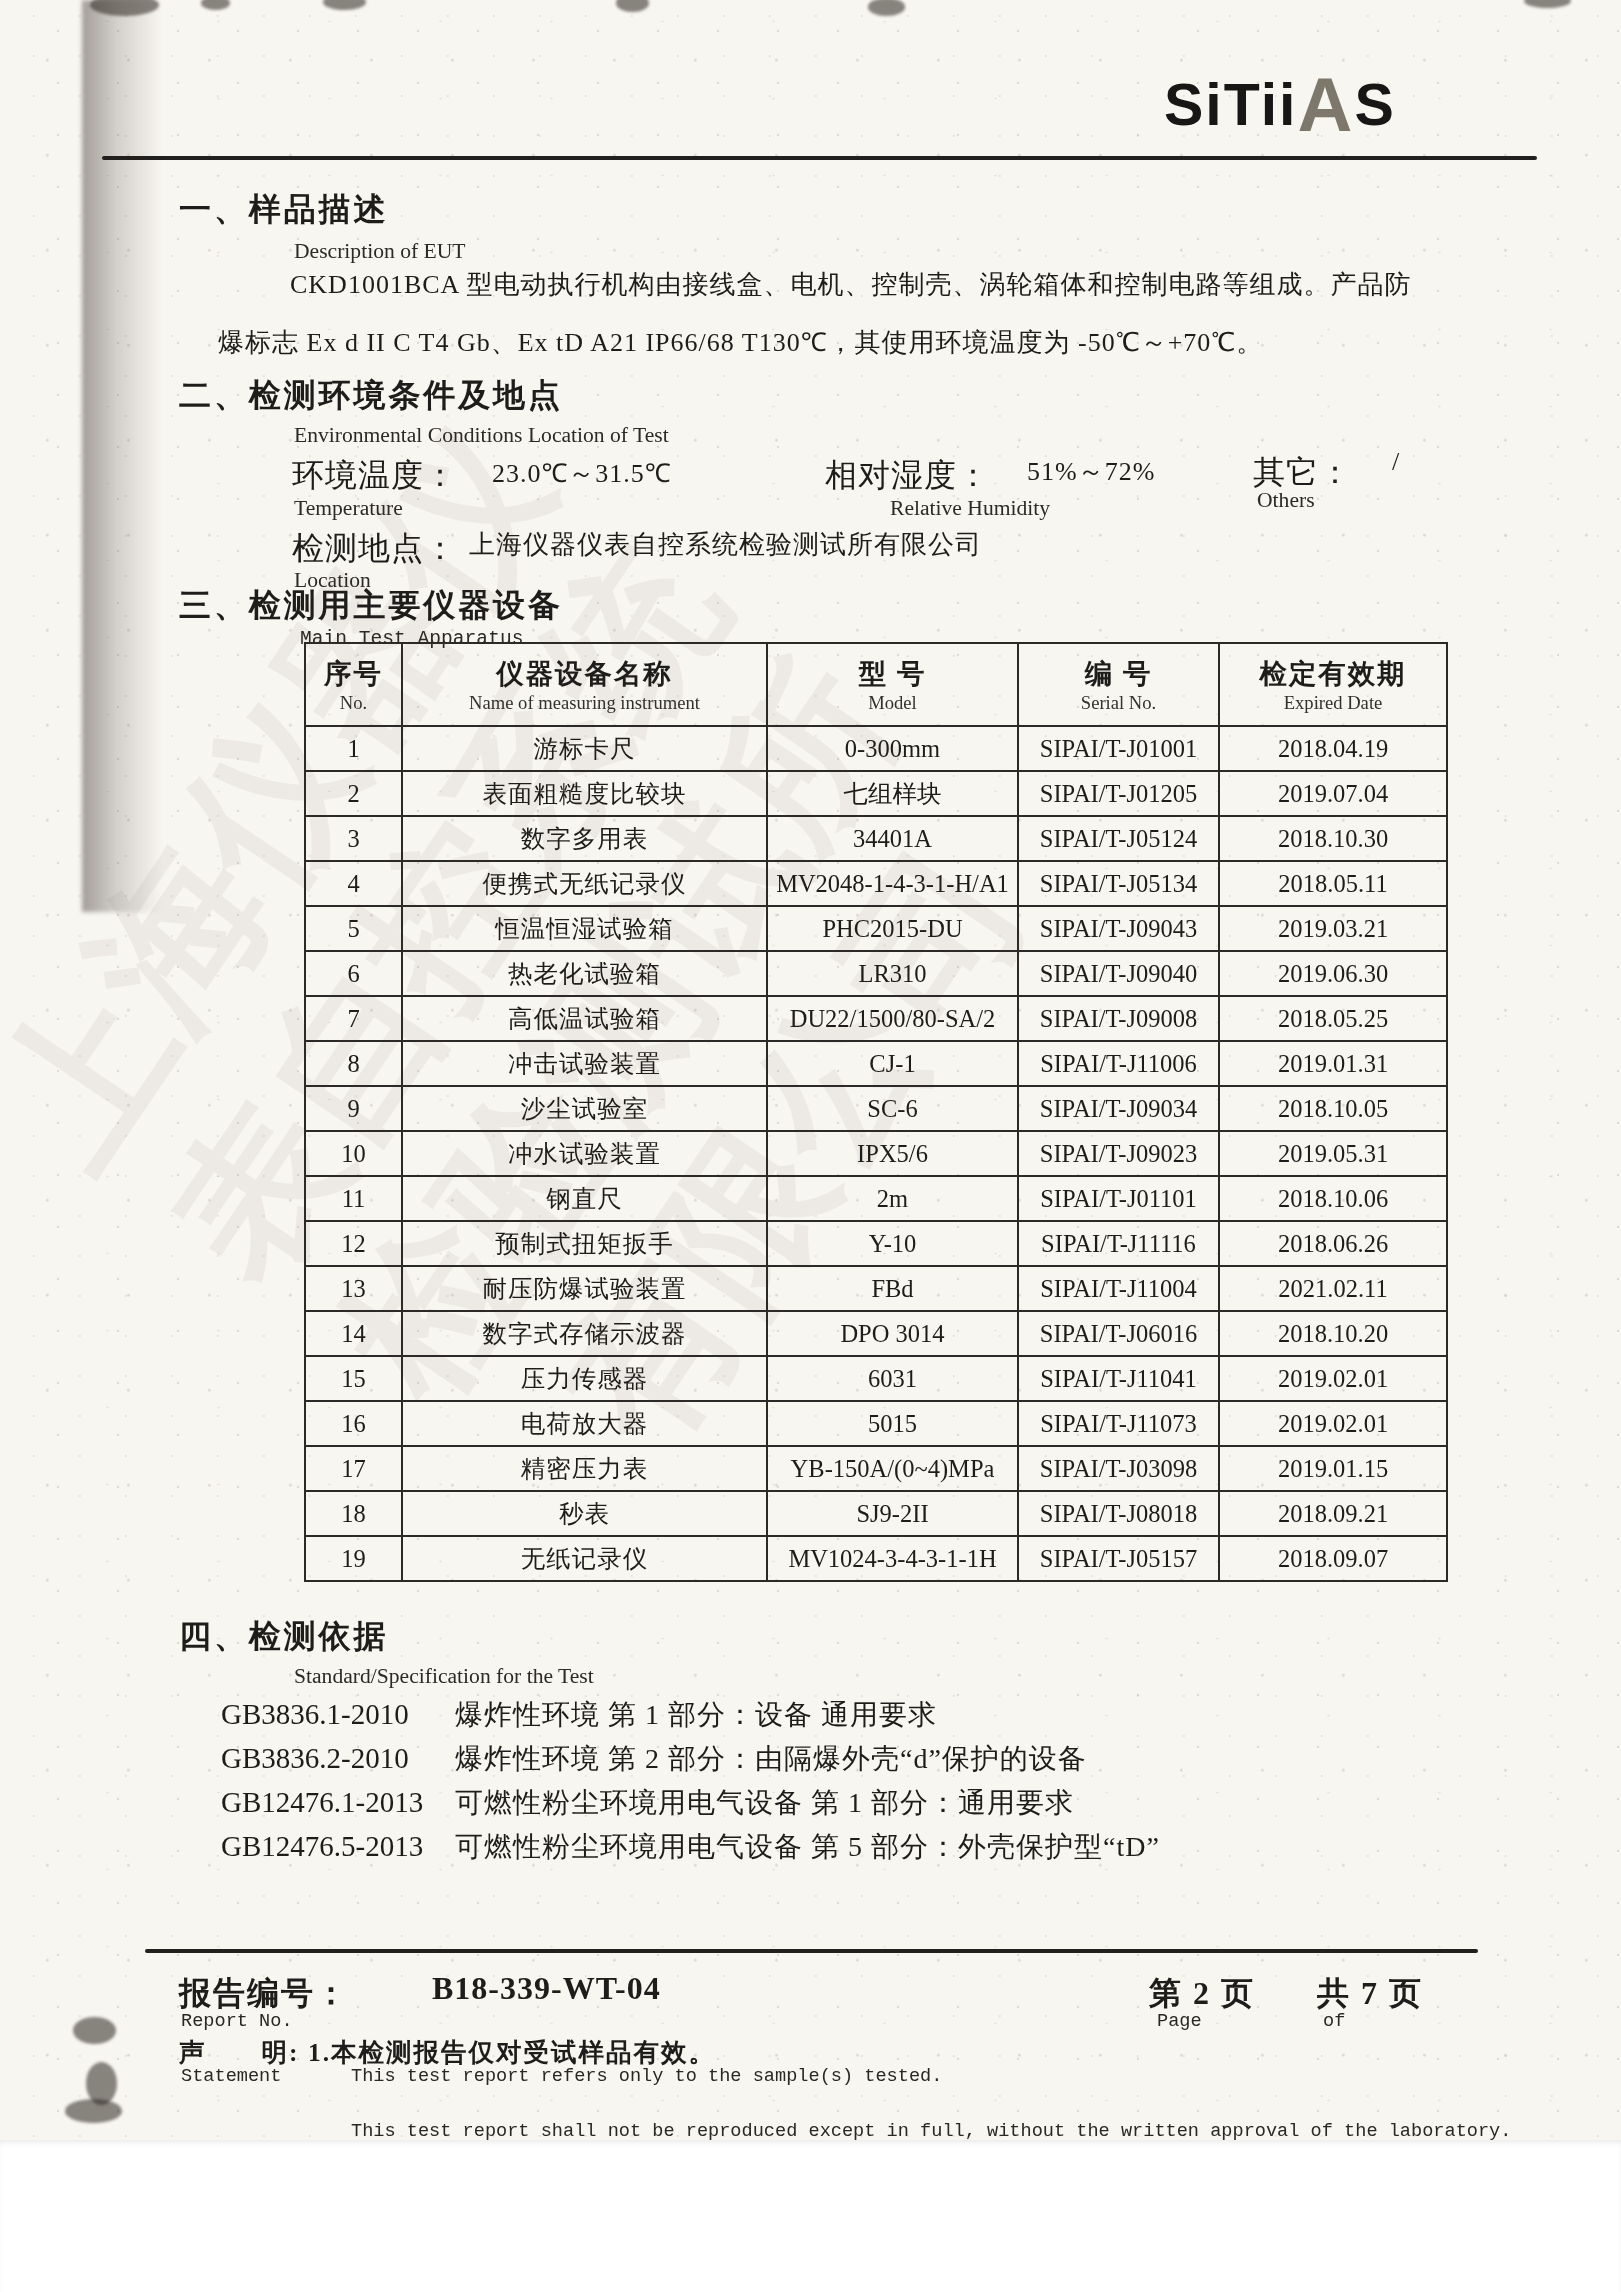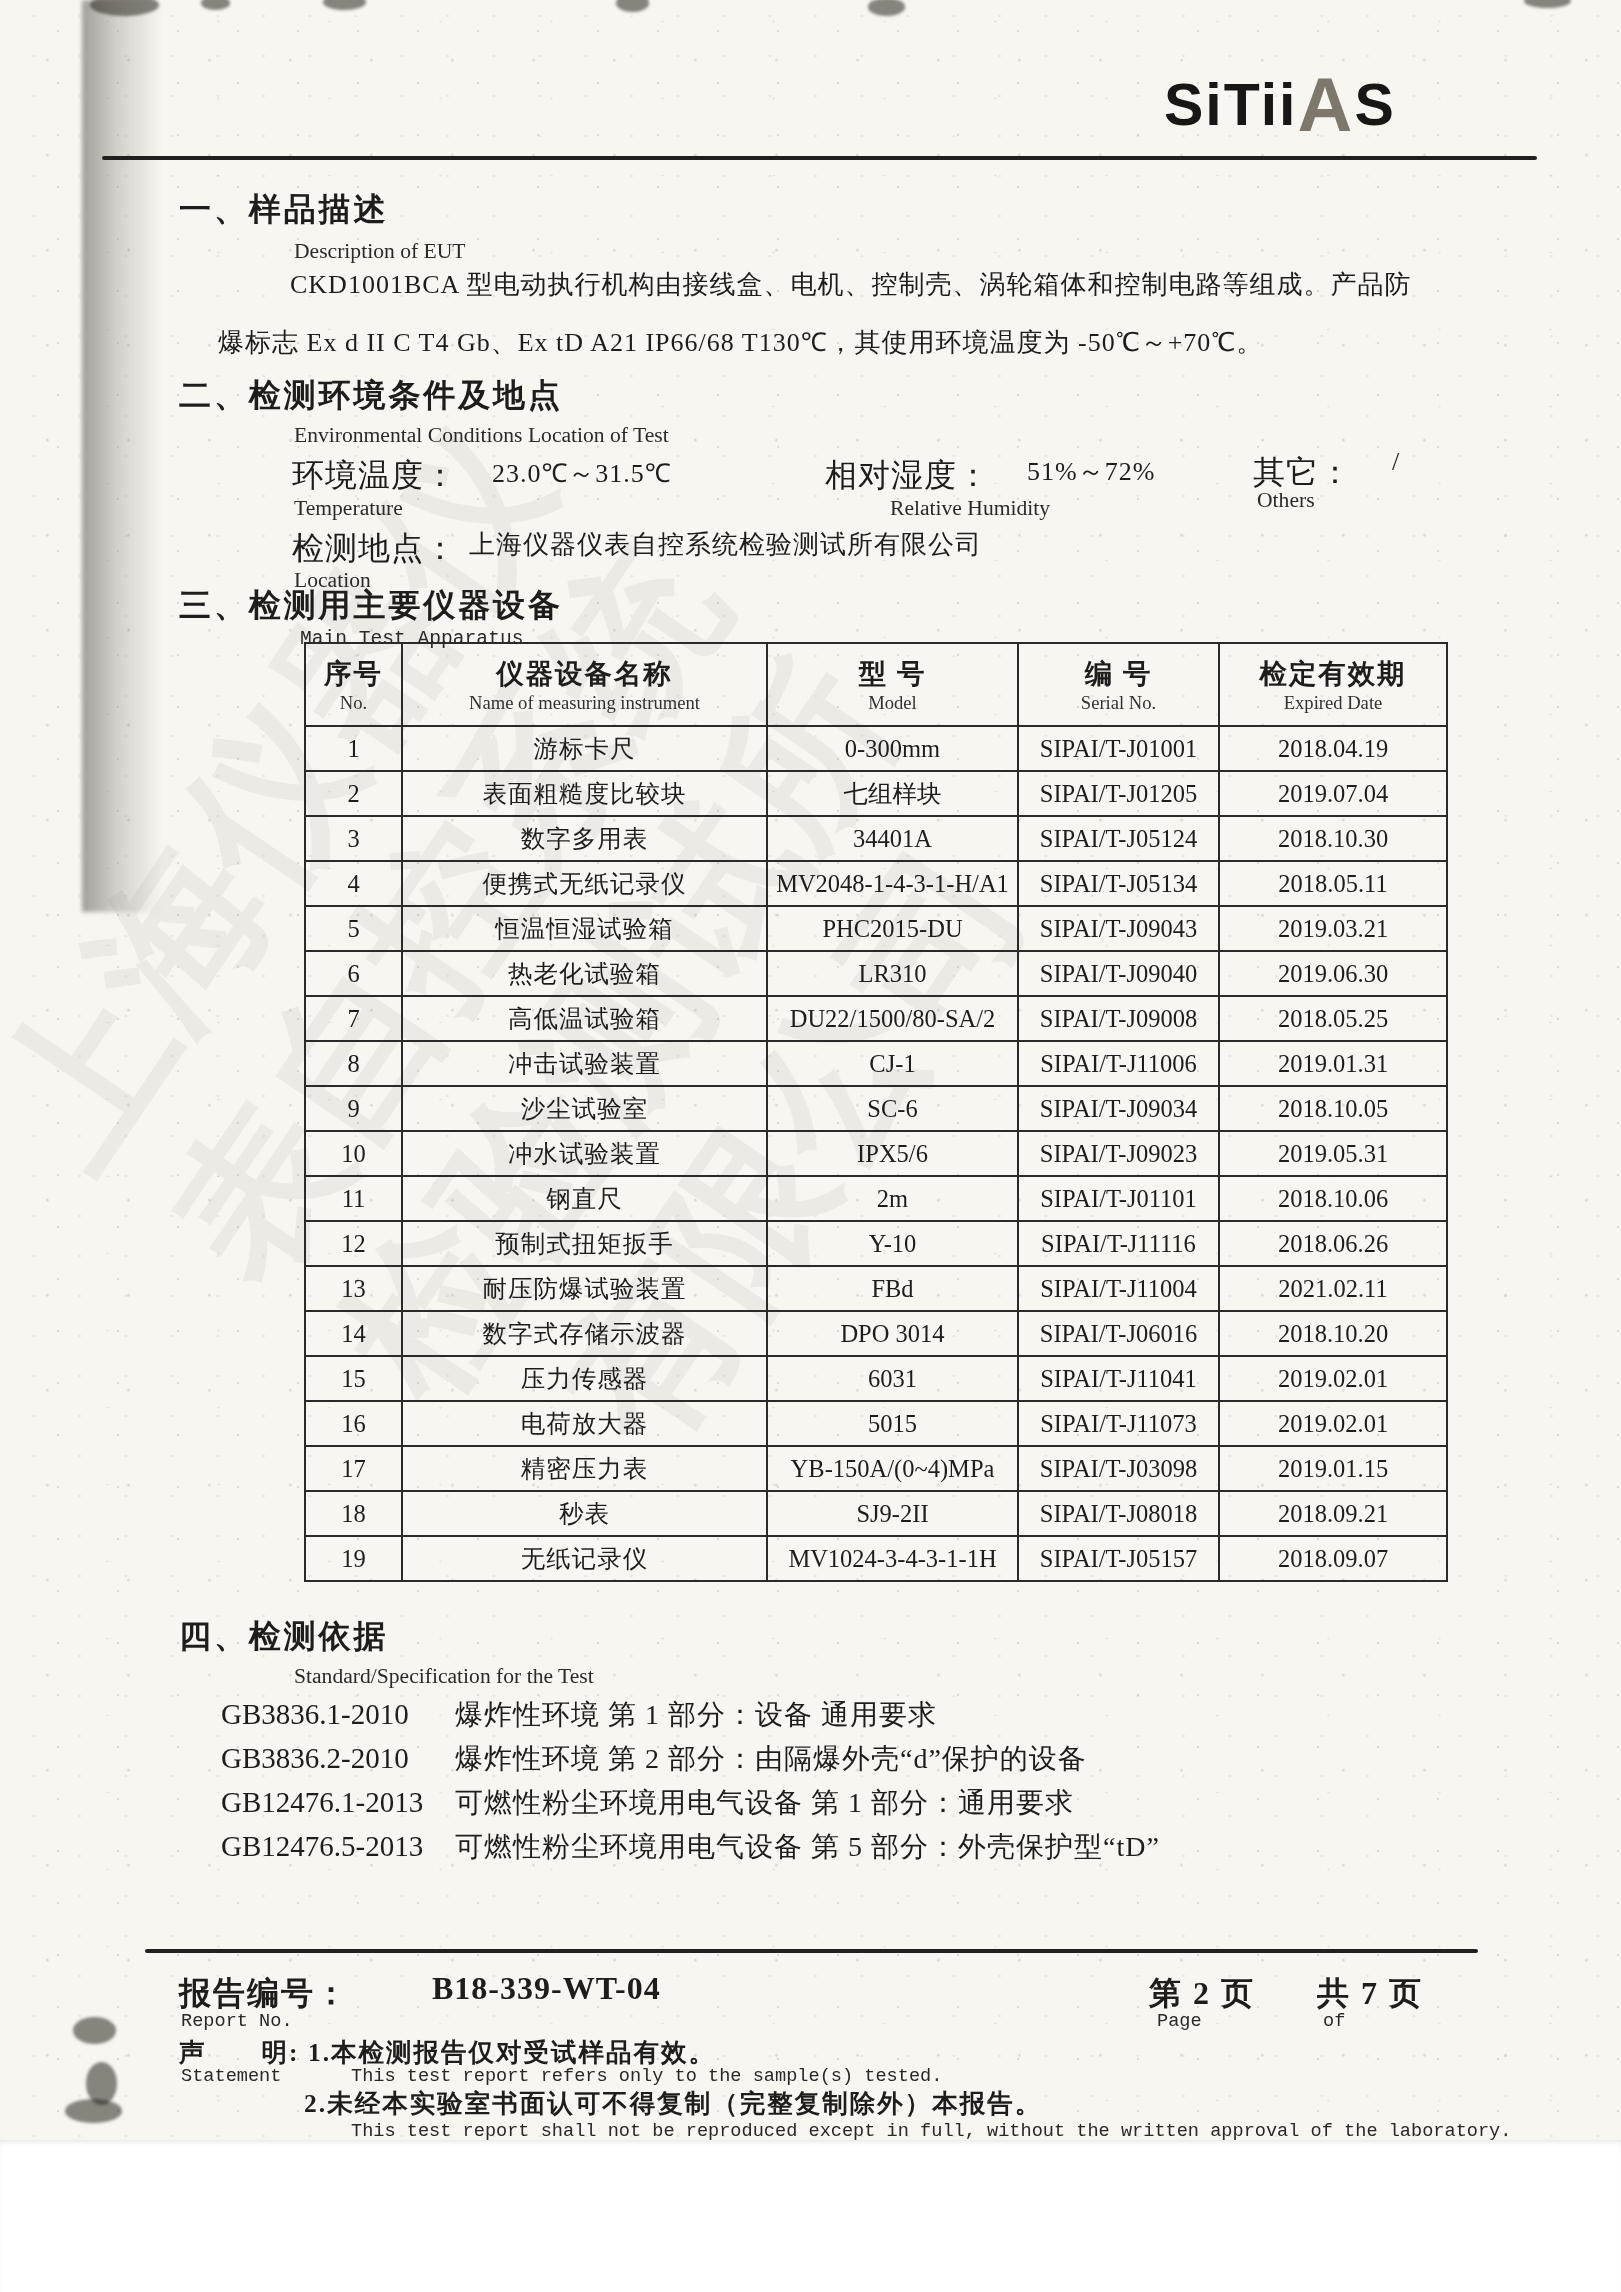--- a/index.html
+++ b/index.html
@@ -310,21 +310,20 @@
   <div class="abs ft-en" style="left:181px;top:2011px;">Report No.</div>
 
   <div class="abs ft-zh-bold" style="left:1149px;top:1972px;">第 2 页</div>
   <div class="abs ft-zh-bold" style="left:1317px;top:1972px;">共 7 页</div>
   <div class="abs ft-en" style="left:1157px;top:2011px;">Page</div>
   <div class="abs ft-en" style="left:1323px;top:2011px;">of</div>
 
   <div class="abs ft-zh-bold" style="left:179px;top:2035px;font-size:25.5px;"><span>声　　明: </span><span>1.本检测报告仅对受试样品有效。</span></div>
   <div class="abs ft-en" style="left:181px;top:2066px;">Statement</div>
   <div class="abs ft-en" style="left:351px;top:2066px;">This test report refers only to the sample(s) tested.</div>
-  <div class="abs ft-zh-bold" style="left:304px;top:2086px;font-size:25.5px;">2.未经本实验室书面认可不得复制（完整复制除外）本报告。</div>
   <div class="abs ft-en" style="left:351px;top:2121px;">This test report shall not be reproduced except in full, without the written approval of the laboratory.</div>
 
   <div class="abs scan-strip">
     
     
   </div>
 
 </div>
 
 

